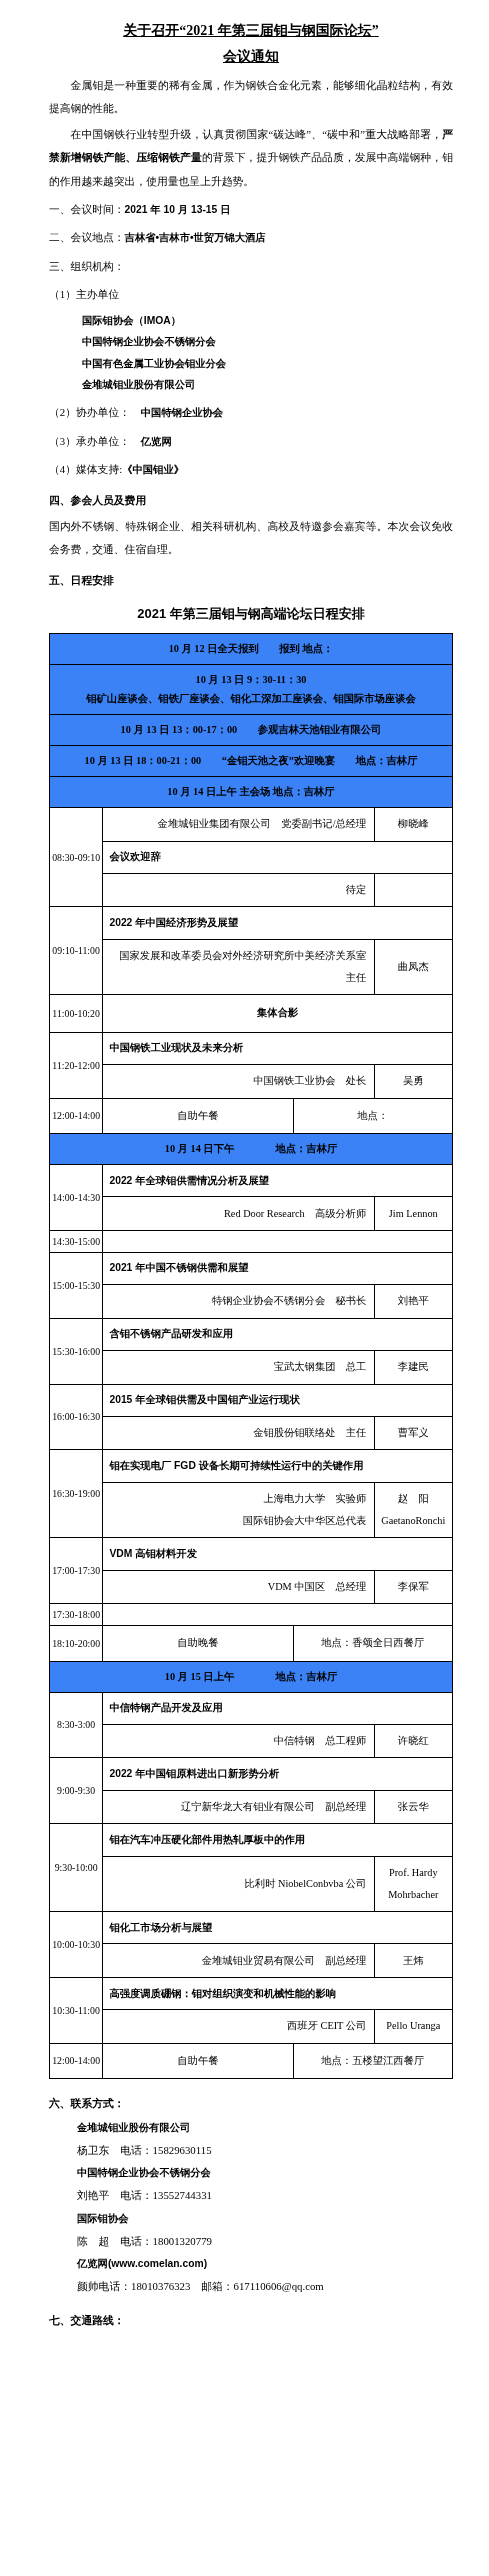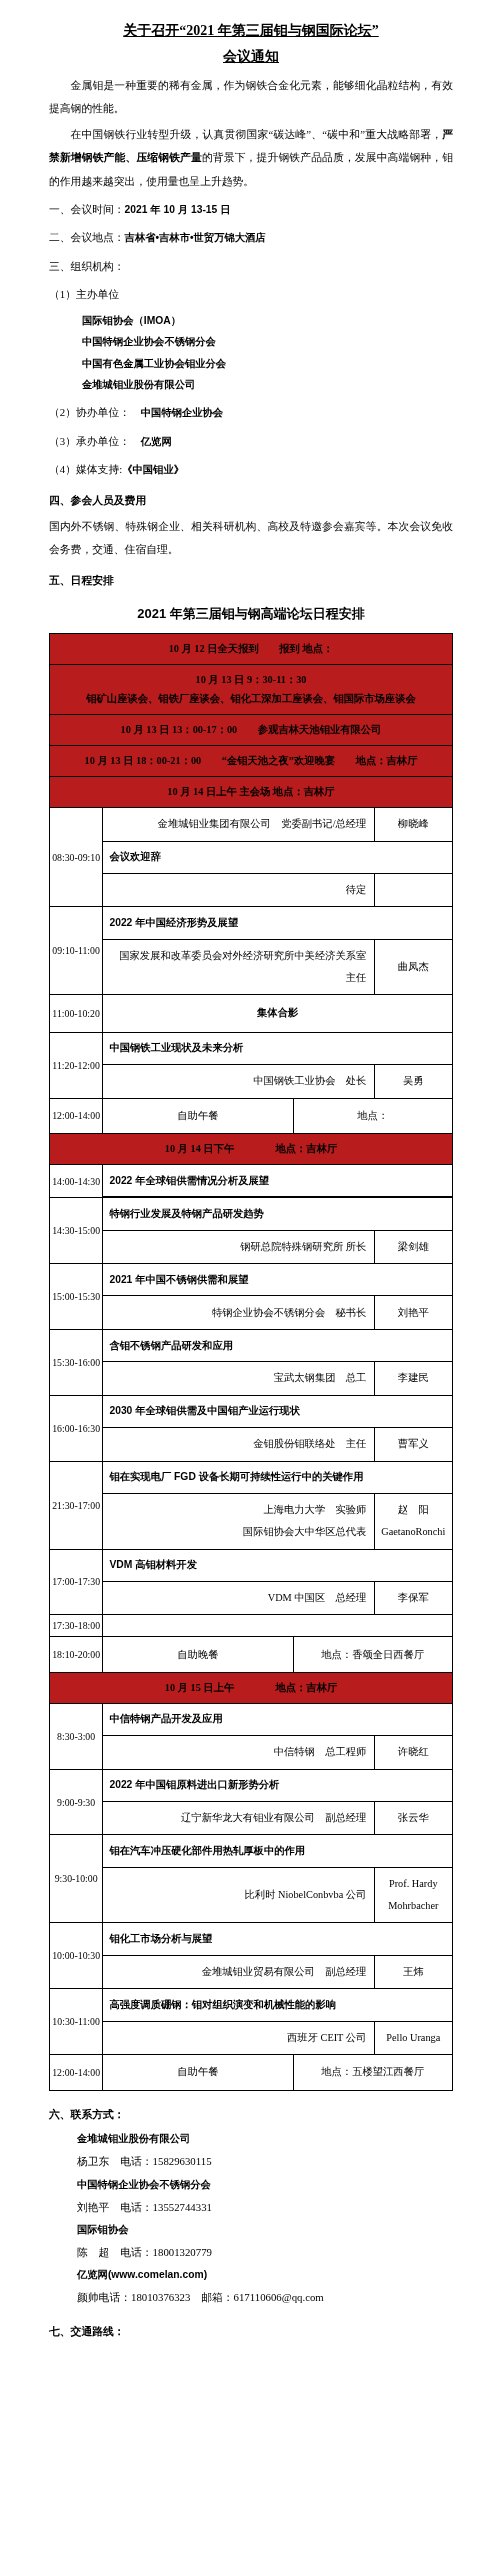--- a/index.html
+++ b/index.html
@@ -17,21 +17,21 @@
   .sub-line{margin:3.1px 0;}
   .hosts div{padding-left:33px;font-weight:bold;font-family:Liberation Sans, sans-serif;font-size:10.3px;line-height:2.1;}
   .org-line{margin:5.2px 0;}
   .org-line .strong{font-family:"Liberation Sans","DejaVu Sans",sans-serif;font-size:10.3px;}
   .sec-heading{font-weight:bold;font-family:Liberation Serif, serif;font-size:10.8px;margin:8.2px 0 2.1px 0;}
   
   .sch-title{text-align:center;font-weight:bold;font-size:13px;margin:7.2px 0 5.2px 0;font-family:"Liberation Sans","DejaVu Sans",sans-serif;}
   .sch{border:1.5px solid #000;}
   .sch-row{display:flex;border-top:1px solid #000;}
   .sch-row:first-child{border-top:none;}
-  .banner{background:#b91c1c;display:block;text-align:center;font-weight:bold;font-size:10.3px;padding:5.2px 3.1px;}
+  .banner{background:#3b82f6;display:block;text-align:center;font-weight:bold;font-size:10.3px;padding:5.2px 3.1px;}
   .banner div{line-height:1.9;}
   .sch-time{width:13%;display:flex;align-items:center;justify-content:center;border-right:1px solid #000;font-size:9.8px;flex-shrink:0;}
   .sch-body{flex:1;display:flex;flex-direction:column;min-width:0;}
   .talk{display:flex;flex-direction:column;}
   .talk.talk-sep{border-bottom:1px solid #000;}
   .talk-title{font-weight:bold;font-size:10.3px;padding:4.6px 6.2px;border-bottom:1px solid #000;text-align:left;font-family:"Liberation Sans","DejaVu Sans",sans-serif;}
   .spk-row{display:flex;flex:1;}
   .spk-aff{flex:1;text-align:right;padding:5.2px 7.2px;display:flex;flex-direction:column;justify-content:center;font-size:10.3px;}
   .spk-name{width:21%;border-left:1px solid #000;display:flex;flex-direction:column;justify-content:center;text-align:center;padding:5.2px 2.1px;font-size:10.3px;flex-shrink:0;}
   .merged-cell{flex:1;display:flex;align-items:center;justify-content:center;font-weight:bold;font-size:10.3px;padding:7.2px;font-family:"Liberation Sans","DejaVu Sans",sans-serif;}
@@ -158,38 +158,33 @@
         <div class="meal-right">地点：</div>
       </div>
       <div class="sch-row banner">
         <div>10 月 14 日下午　　　　地点：吉林厅</div>
       </div>
       <div class="sch-row">
         <div class="sch-time">14:00-14:30</div>
         <div class="sch-body">
           <div class="talk">
             <div class="talk-title">2022 年全球钼供需情况分析及展望</div>
+            <div class="spk-row">
+              <div class="spk-aff">
+                <div>Red Door Research　高级分析师</div>
+              </div>
+              <div class="spk-name">
+                <div>Jim Lennon</div>
+              </div>
+            </div>
           </div>
         </div>
       </div>
       <div class="sch-row">
         <div class="sch-time">14:30-15:00</div>
-        <div class="sch-body">
-          <div class="talk">
-            <div class="talk-title">特钢行业发展及特钢产品研发趋势</div>
-            <div class="spk-row">
-              <div class="spk-aff">
-                <div>钢研总院特殊钢研究所 所长</div>
-              </div>
-              <div class="spk-name">
-                <div>梁剑雄</div>
-              </div>
-            </div>
-          </div>
-        </div>
       </div>
       <div class="sch-row">
         <div class="sch-time">15:00-15:30</div>
         <div class="sch-body">
           <div class="talk">
             <div class="talk-title">2021 年中国不锈钢供需和展望</div>
             <div class="spk-row">
               <div class="spk-aff">
                 <div>特钢企业协会不锈钢分会　秘书长</div>
               </div>
@@ -213,34 +208,34 @@
                 <div>李建民</div>
               </div>
             </div>
           </div>
         </div>
       </div>
       <div class="sch-row">
         <div class="sch-time">16:00-16:30</div>
         <div class="sch-body">
           <div class="talk">
-            <div class="talk-title">2030 年全球钼供需及中国钼产业运行现状</div>
+            <div class="talk-title">2015 年全球钼供需及中国钼产业运行现状</div>
             <div class="spk-row">
               <div class="spk-aff">
                 <div>金钼股份钼联络处　主任</div>
               </div>
               <div class="spk-name">
                 <div>曹军义</div>
               </div>
             </div>
           </div>
         </div>
       </div>
       <div class="sch-row">
-        <div class="sch-time">21:30-17:00</div>
+        <div class="sch-time">16:30-19:00</div>
         <div class="sch-body">
           <div class="talk">
             <div class="talk-title">钼在实现电厂 FGD 设备长期可持续性运行中的关键作用</div>
             <div class="spk-row">
               <div class="spk-aff">
                 <div>上海电力大学　实验师</div>
                 <div>国际钼协会大中华区总代表</div>
               </div>
               <div class="spk-name">
                 <div>赵　阳</div>

